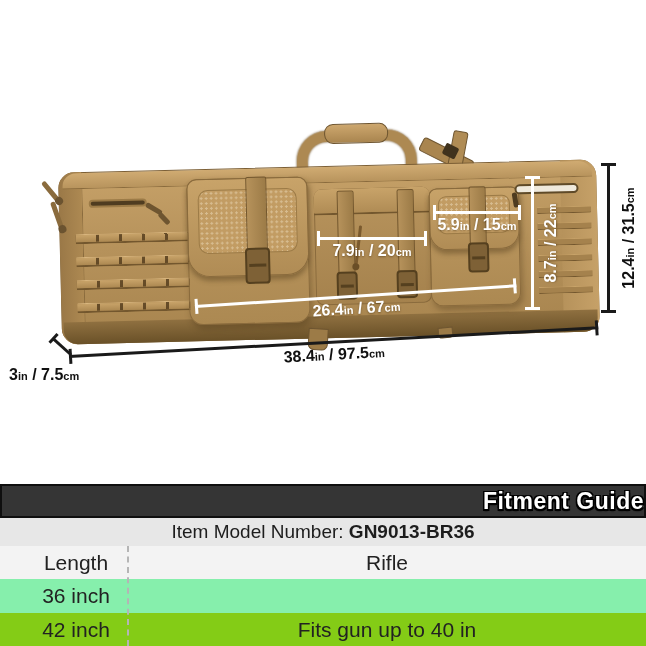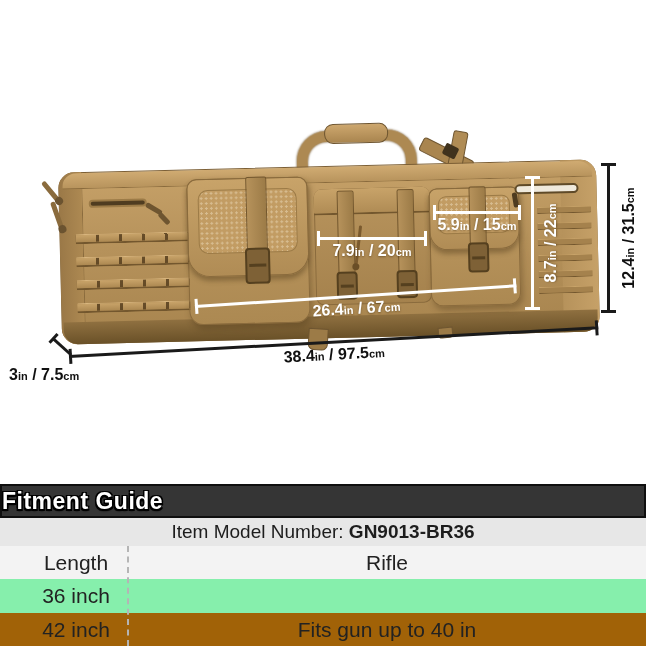--- a/index.html
+++ b/index.html
@@ -161,31 +161,31 @@
   .depth-tick::before { content:""; position:absolute; left:-1px; top:-5px; width:2.5px; height:12px; background:#1a1a1a; }
   .depth-label { position:absolute; left:9px; top:366px; font-weight:bold; font-size:16px;
     color:#101010; white-space:nowrap; font-family:"Liberation Sans", sans-serif; }
   .depth-label .unit { font-size:11px; }
 
   
   .fitment { position:absolute; left:0; top:484px; width:646px; height:162px;
     font-family:"Liberation Sans", sans-serif; }
   .fit-bar { position:absolute; left:0; top:0; width:646px; height:34px;
     background:#353535; border:2px solid #0f0f0f;
-    display:flex; align-items:center; justify-content:flex-start; }
+    display:flex; align-items:center; justify-content:flex-end; }
   .fit-title { color:#fff; font-size:23px; font-weight:bold; letter-spacing:.5px;
     text-shadow:-1.5px -1.5px 0 #000, 1.5px -1.5px 0 #000, -1.5px 1.5px 0 #000, 1.5px 1.5px 0 #000, 0 2px 2px #000; }
   .model-row { position:absolute; left:0; top:34px; width:646px; height:28px; background:#e7e7e7;
     display:flex; align-items:center; justify-content:center; font-size:19px; color:#1d1d1d; }
   .model-row .bold { font-weight:bold; }
   .fit-rows { position:absolute; left:0; top:62px; width:646px; height:100px; }
   .fit-row { display:flex; width:646px; font-size:21px; color:#222; }
   .fr1 { height:33px; background:#f3f3f3; }
   .fr2 { height:34px; background:#86efac; }
-  .fr3 { height:33px; background:#a16207; }
+  .fr3 { height:33px; background:#84cc16; }
   .cell-l { width:128px; display:flex; align-items:center; justify-content:center;padding-left:24px; }
   .cell-r { flex:1; display:flex; align-items:center; justify-content:center; }
   .col-divider { position:absolute; left:127px; top:0; width:0; height:100px;
     border-left:2px dashed #b5b5b5; }
 </style>
 </head>
 <body>
 
 <div class="stage">
 

